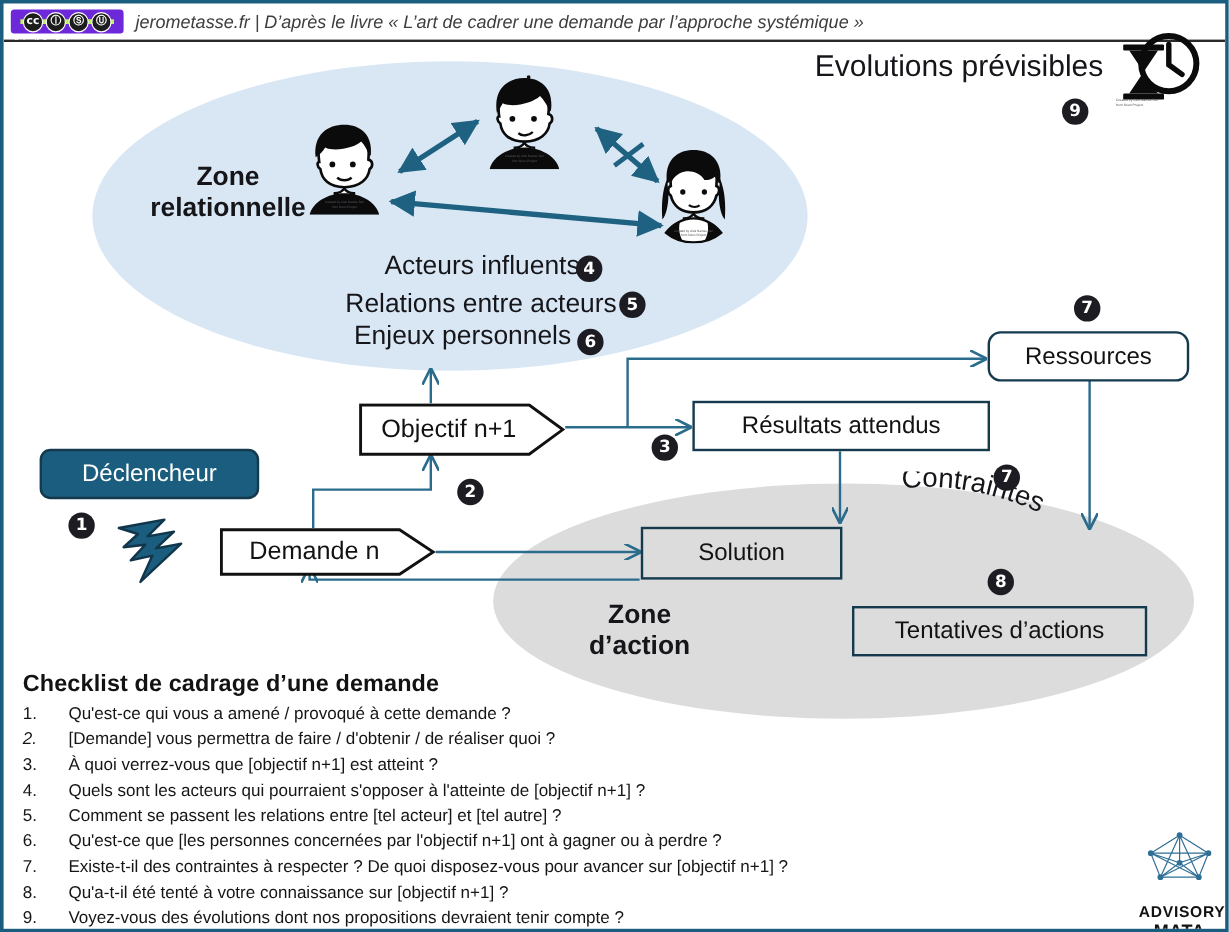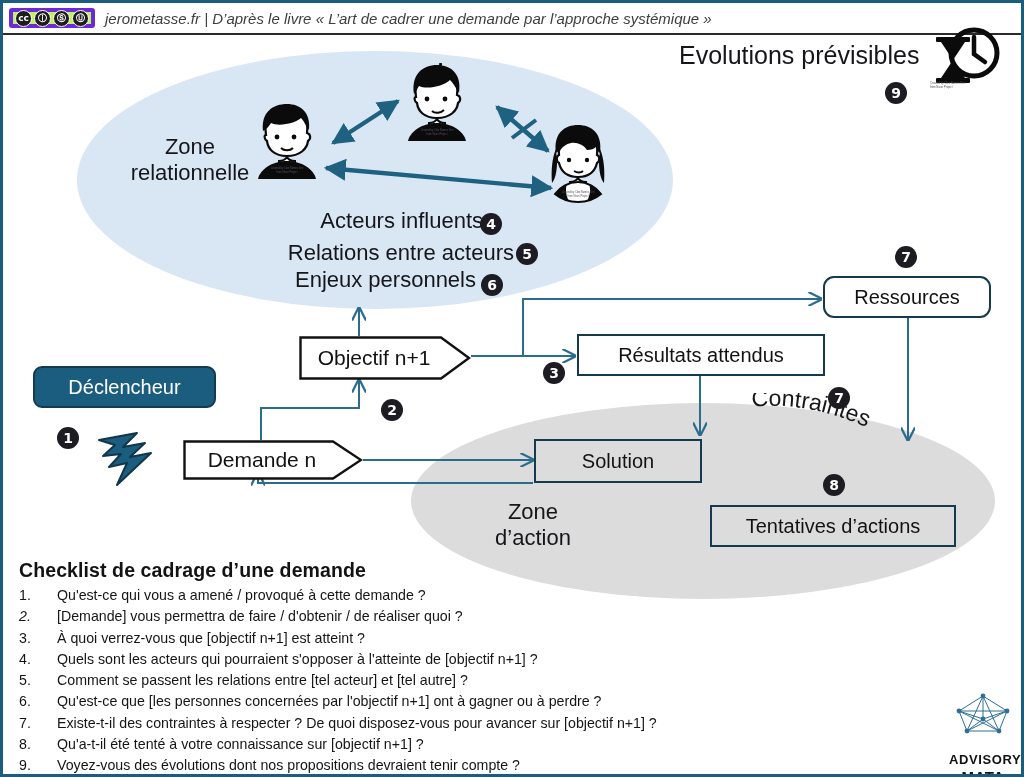--- a/index.html
+++ b/index.html
@@ -22,21 +22,21 @@
   
   .header-bar{
     position:absolute; left:0; top:0; width:1018px; height:30px;
     border-bottom:2px solid #2a2a2a;
     background:#ffffff;
     display:flex; align-items:center;
   }
   .cc-badge{
     margin-left:6px;
     display:flex; align-items:center; gap:2px;
-    background:#bef264; border:4px solid #6d28d9; border-radius:3px;
+    background:#bef264; border:8px solid #6d28d9; border-radius:3px;
     padding:1px 2px; height:20px; box-sizing:border-box;
   }
   .cc-circle{
     width:15px;height:15px;border-radius:50%;
     background:#1d1d1d;border:1.6px solid #ffffff;
     color:#ffffff;font-size:9px;font-weight:bold;
     display:flex;align-items:center;justify-content:center;
     font-family:"DejaVu Sans",sans-serif;line-height:1;
   }
   .cc-sub{
@@ -74,21 +74,21 @@
   }
   .zone-act{
     position:absolute;
     left:408px; top:400px; width:584px; height:196px;
     background:#dcdcdc;
     border-radius:50%;
     z-index:1;
   }
   .zone-label{
     position:absolute;
-    font-weight:normal; font-size:22px; color:#15151a;
+    font-weight:bold; font-size:22px; color:#15151a;
     text-align:center; line-height:1.18; z-index:12;
   }
   #zone-rel-label{left:92px; top:131px; width:190px;}
   #zone-act-label{left:470px; top:496px; width:120px;}
 
   
   .node{
     position:absolute; z-index:20;
     display:flex; align-items:center; justify-content:center;
     font-size:20px; color:#121212; box-sizing:border-box;
@@ -296,21 +296,21 @@
       <path d="M697 373 V 432" marker-end="url(#ah)"></path>
 
       <path d="M905 311 V 437" marker-end="url(#ah)"></path>
 
       <path d="M360 457 H 530" marker-end="url(#ah)"></path>
 
       <path d="M530 480 H 255 V 470" marker-end="url(#ah)"></path>
     </g>
   </svg>
 
-  <div class="node filled" style="left:30px;top:363px;width:183px;height:42px;">
+  <div class="node filled" style="left:30px;top:371px;width:183px;height:42px;">
     <span>Déclencheur</span>
   </div>
   <div class="badge" style="left:54px;top:424px;">1</div>
 
   <div style="position:absolute;left:90px;top:427px;width:76px;height:58px;z-index:20;">
     <svg viewBox="0 0 76 58" width="76" height="58">
       <path d="M6 10 L44 3 L30 17 L52 13 L37 27 L58 23 L24 55 L34 33 L16 37 L28 24 L10 26 L22 15 Z" fill="#1b5d7e" stroke="#11354a" stroke-width="2" stroke-linejoin="round"></path>
     </svg>
   </div>
 

